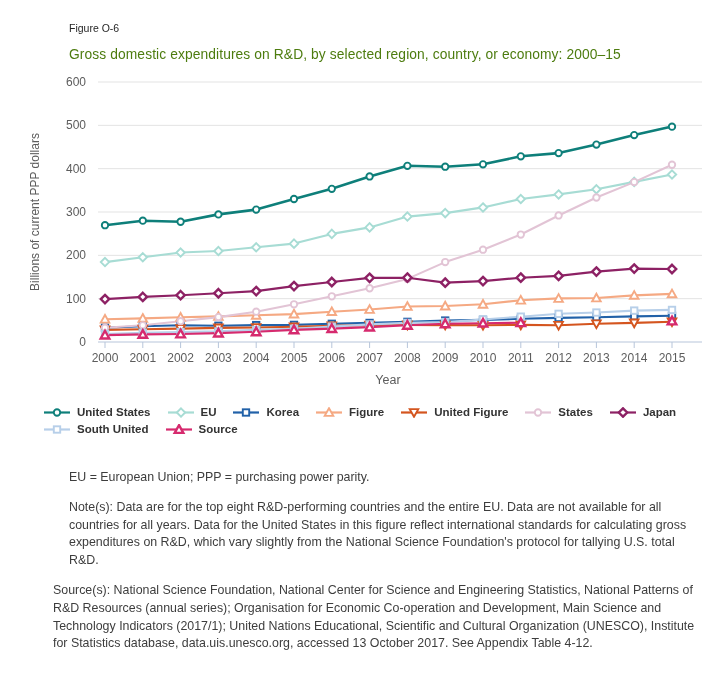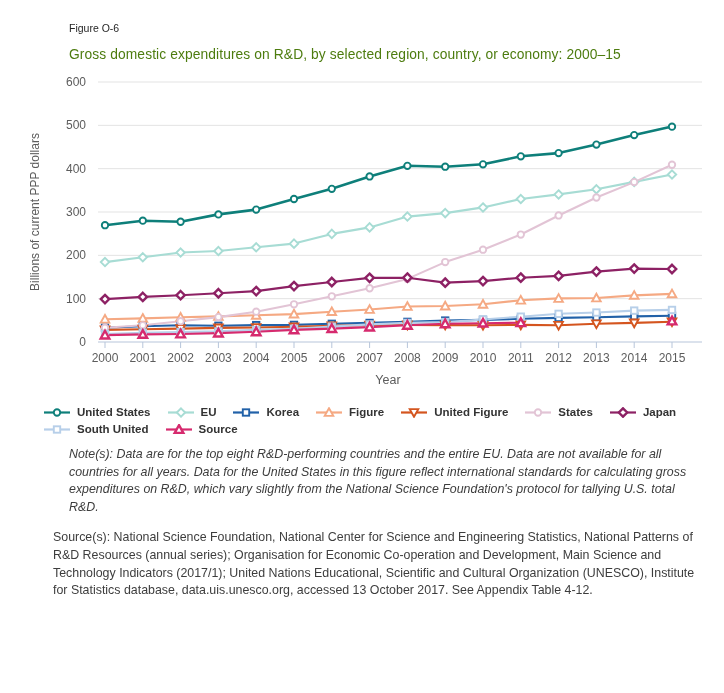--- a/index.html
+++ b/index.html
@@ -6,21 +6,21 @@
   body{width:724px;height:693px;overflow:hidden;font-family:"Liberation Sans",sans-serif;color:#3d3d3d;}
   .pad{margin-left:24px;margin-right:20px;padding-left:45px;}
   .figure-label{margin-top:22px;font-size:10.5px;color:#262626;}
   .chart-title{margin-top:13px;font-size:13.8px;color:#4d7c0f;letter-spacing:.1px;}
   svg.chart{display:block;margin-top:8px;}
   .legend{margin:14px 0 0 44px;width:640px;display:flex;flex-wrap:wrap;column-gap:17px;row-gap:5px;}
   .legend-item{display:inline-flex;align-items:center;gap:7px;}
   .legend-item .lbl{font-size:11.5px;font-weight:bold;color:#333;}
   .fn{font-size:12.4px;line-height:1.42;color:#3d3d3d;max-width:676px;}
   .fn.abbrev{margin-top:34px;}
-  .fn.notes{margin-top:11px;font-style:italic;}
+  .fn.notes{margin-top:11px;}
   .fn.source{margin-top:13px;margin-left:8px;}
   .fn.footer{margin-top:13px;font-style:italic;}
   text{font-family:"Liberation Sans",sans-serif;}
 </style>
 </head>
 <body>
 
 <div>
   <div class="figure-label pad">Figure O-6</div>
   <div class="chart-title pad">Gross domestic expenditures on R&amp;D, by selected region, country, or economy: 2000–15</div>
@@ -315,15 +315,16 @@
       </span>
       <span class="legend-item">
         <svg width="26" height="11">
           <line x1="0" x2="26" y1="5.5" y2="5.5" stroke="#d62a6e" stroke-width="2.2"></line>
           <path fill="#fff" stroke="#d62a6e" stroke-width="2.4" d="M13 1.2000000000000002L17.3 8.9L8.7 8.9Z"></path>
         </svg>
         <span class="lbl">Source</span>
       </span>
     </div>
 
+  <p class="fn abbrev pad">EU = European Union; PPP = purchasing power parity.</p>
   <p class="fn notes pad">Note(s): Data are for the top eight R&amp;D-performing countries and the entire EU. Data are not available for all countries for all years. Data for the United States in this figure reflect international standards for calculating gross expenditures on R&amp;D, which vary slightly from the National Science Foundation's protocol for tallying U.S. total R&amp;D.</p>
   <p class="fn source pad">Source(s): National Science Foundation, National Center for Science and Engineering Statistics, National Patterns of R&amp;D Resources (annual series); Organisation for Economic Co-operation and Development, Main Science and Technology Indicators (2017/1); United Nations Educational, Scientific and Cultural Organization (UNESCO), Institute for Statistics database, data.uis.unesco.org, accessed 13 October 2017. See Appendix Table 4-12.</p>
 </div>
 
 </body></html>

